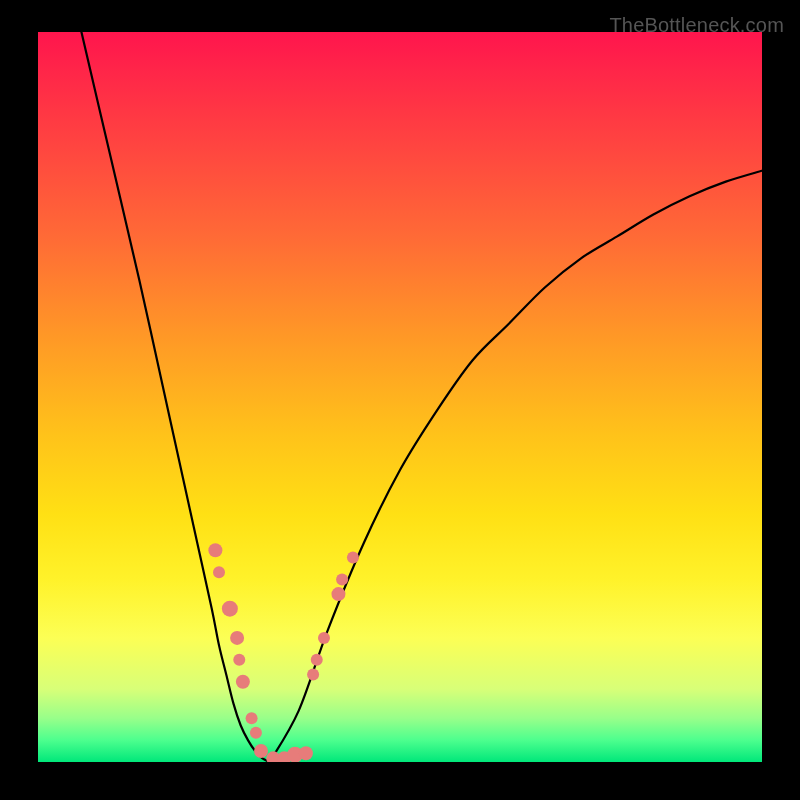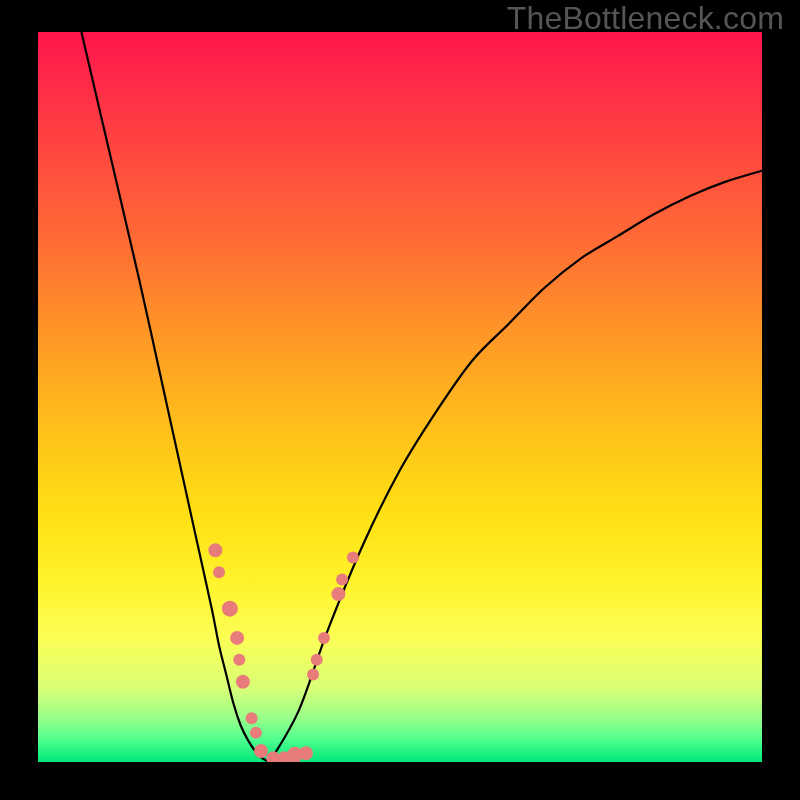--- a/index.html
+++ b/index.html
@@ -44,24 +44,24 @@
       #fff22a 75%,
       #fcff55 83%,
       #d8ff78 90%,
       #98ff8a 94%,
       #4dff8e 97%,
       #00e77a 100%
     );
   }
   .watermark {
     position: absolute;
-    top: 0;
+    top: 14px;
     right: 16px;
     color: #555;
-    font-size: 32px;
+    font-size: 20px;
     font-weight: 500;
     letter-spacing: 0.2px;
   }
   svg.curves {
     position: absolute;
     left: 0;
     top: 0;
     width: 100%;
     height: 100%;
   }

